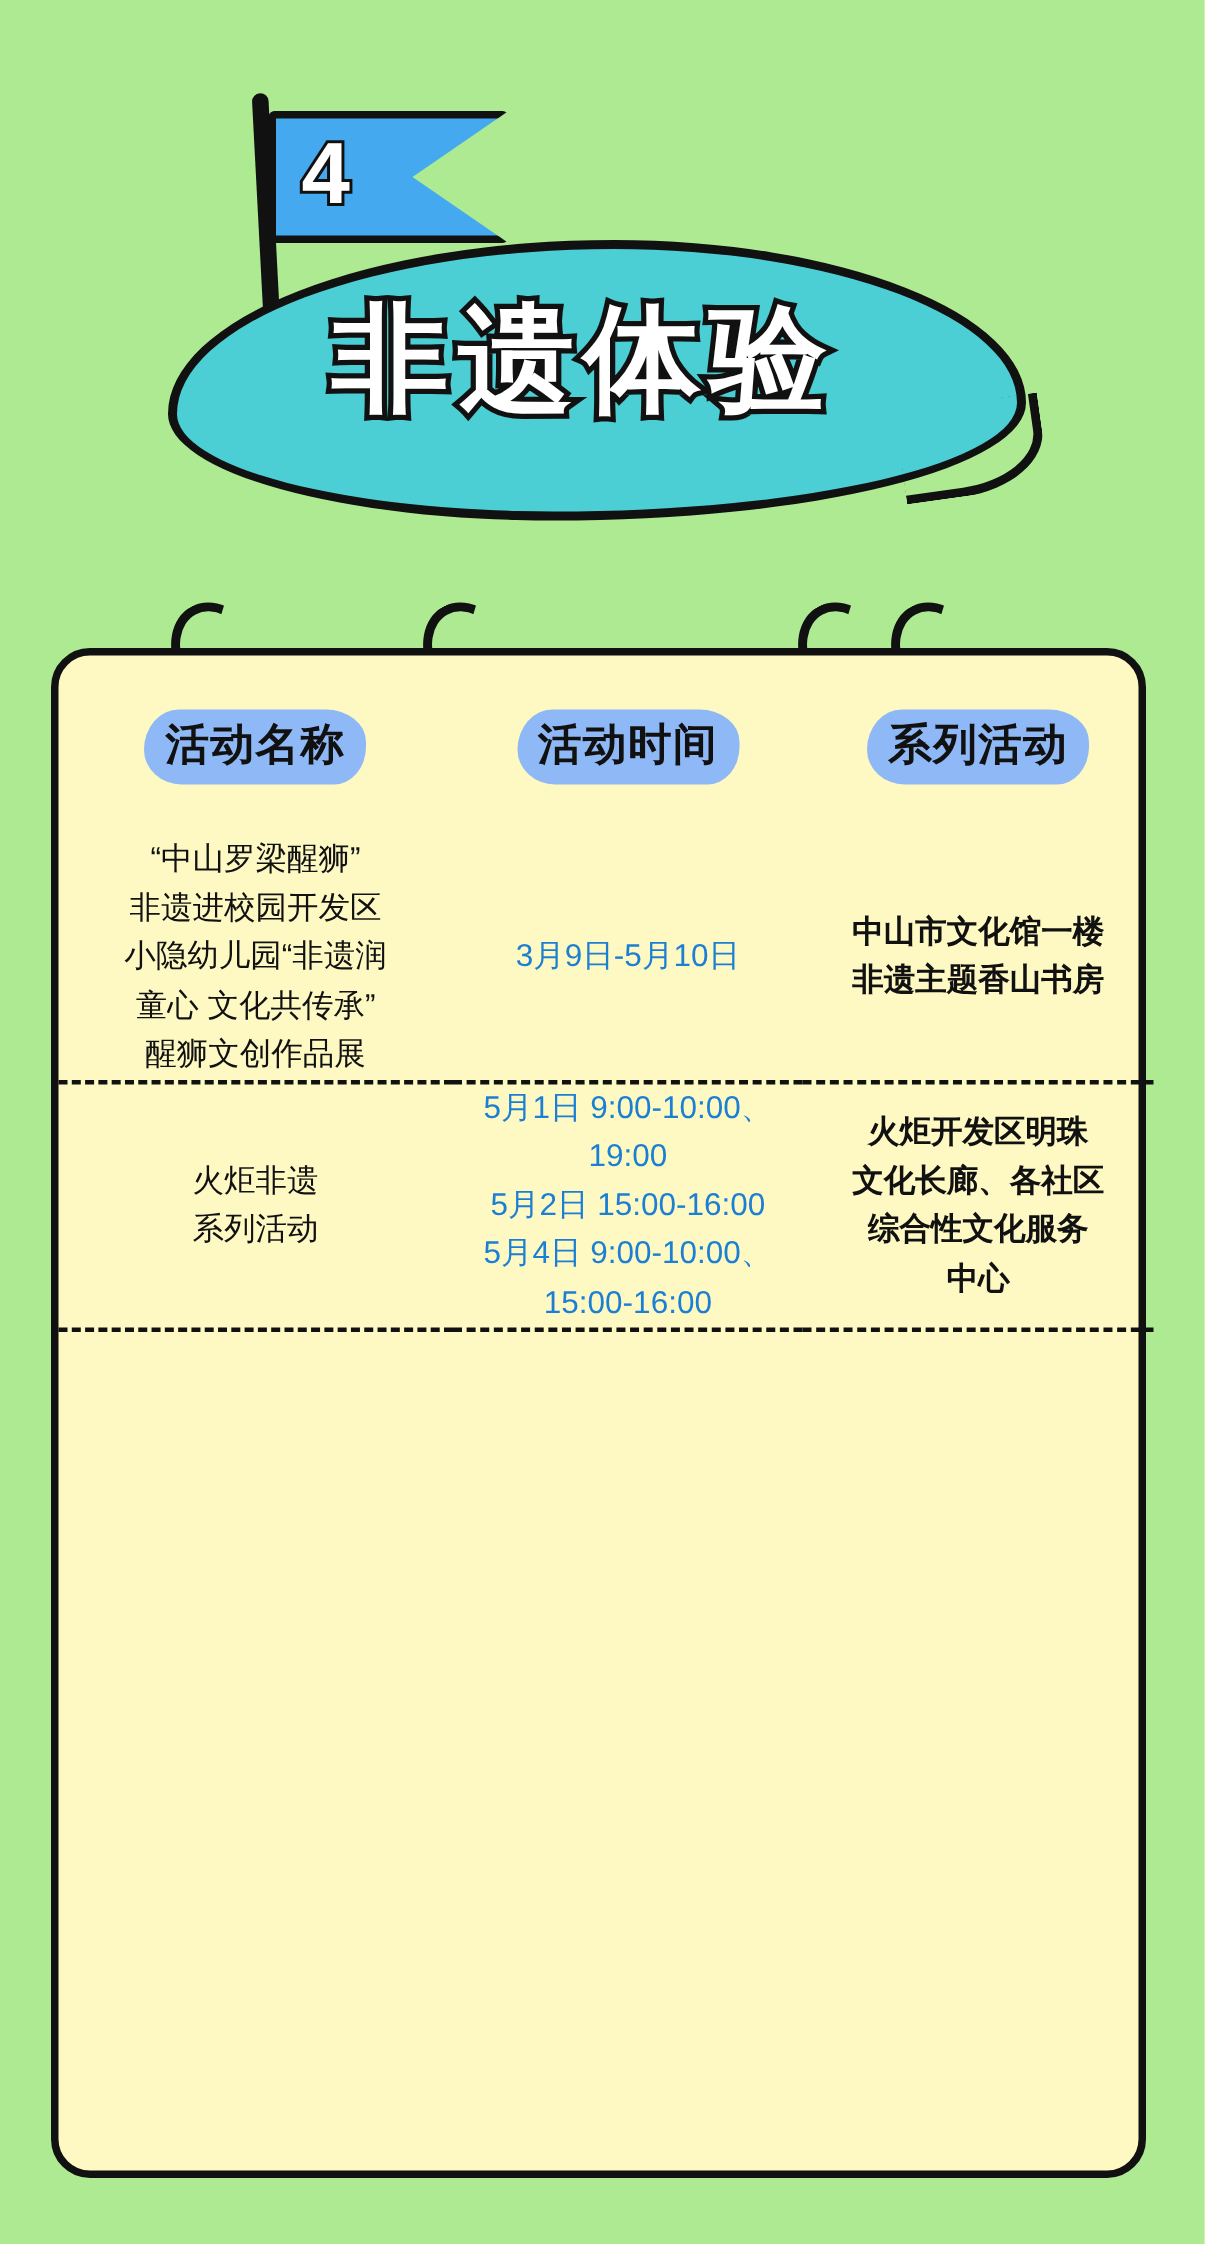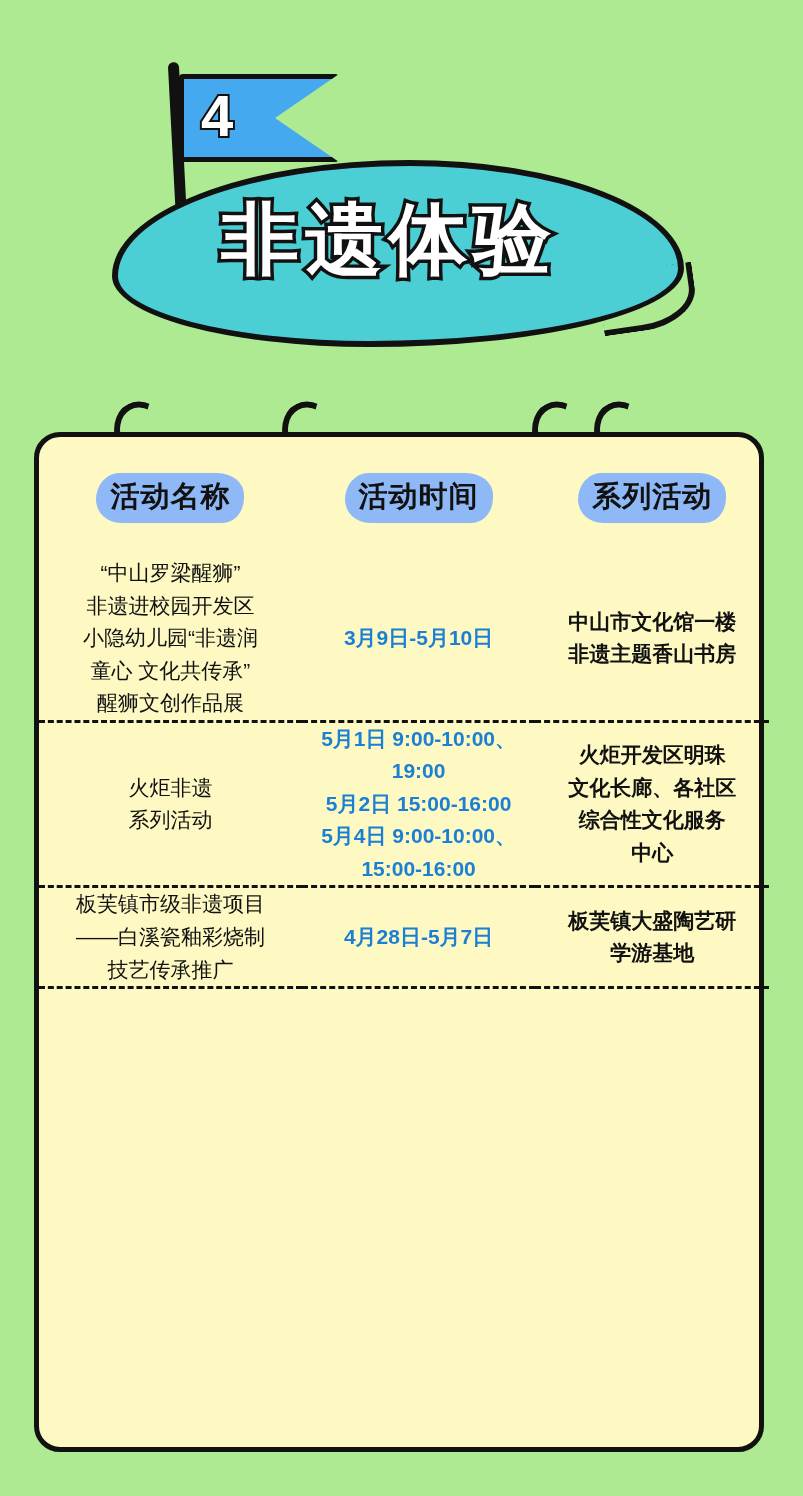--- a/index.html
+++ b/index.html
@@ -172,21 +172,21 @@
   .col-head span { position: relative; z-index: 1; }
 
   .row-cell {
     font-size: 21px;
     line-height: 1.55;
     color: #111;
     text-align: center;
     padding: 16px 10px;
   }
   .row-cell.name { text-align: center; }
-  .row-cell.time { color: #1b7fd4; font-weight: 700; }
+  .row-cell.time { color: #1b7fd4; font-weight: 400; }
   .row-cell.place { color: #111; font-weight: bold; }
 
   tr.data-row td {
     border-bottom: 3px dashed #111;
   }
   tr.data-row:last-child td { }
 </style>
 </head>
 <body>
 
@@ -234,20 +234,15 @@
       <tr class="data-row">
         <td class="row-cell name">“中山罗梁醒狮”<br>非遗进校园开发区<br>小隐幼儿园“非遗润<br>童心 文化共传承”<br>醒狮文创作品展</td>
         <td class="row-cell time">3月9日-5月10日</td>
         <td class="row-cell place">中山市文化馆一楼<br>非遗主题香山书房</td>
       </tr>
       <tr class="data-row">
         <td class="row-cell name">火炬非遗<br>系列活动</td>
         <td class="row-cell time">5月1日 9:00-10:00、<br>19:00<br>5月2日 15:00-16:00<br>5月4日 9:00-10:00、<br>15:00-16:00</td>
         <td class="row-cell place">火炬开发区明珠<br>文化长廊、各社区<br>综合性文化服务<br>中心</td>
       </tr>
-      <tr class="data-row">
-        <td class="row-cell name">板芙镇市级非遗项目<br>——白溪瓷釉彩烧制<br>技艺传承推广</td>
-        <td class="row-cell time">4月28日-5月7日</td>
-        <td class="row-cell place">板芙镇大盛陶艺研<br>学游基地</td>
-      </tr>
     </tbody>
   </table>
 </div>
 
 </body></html>

